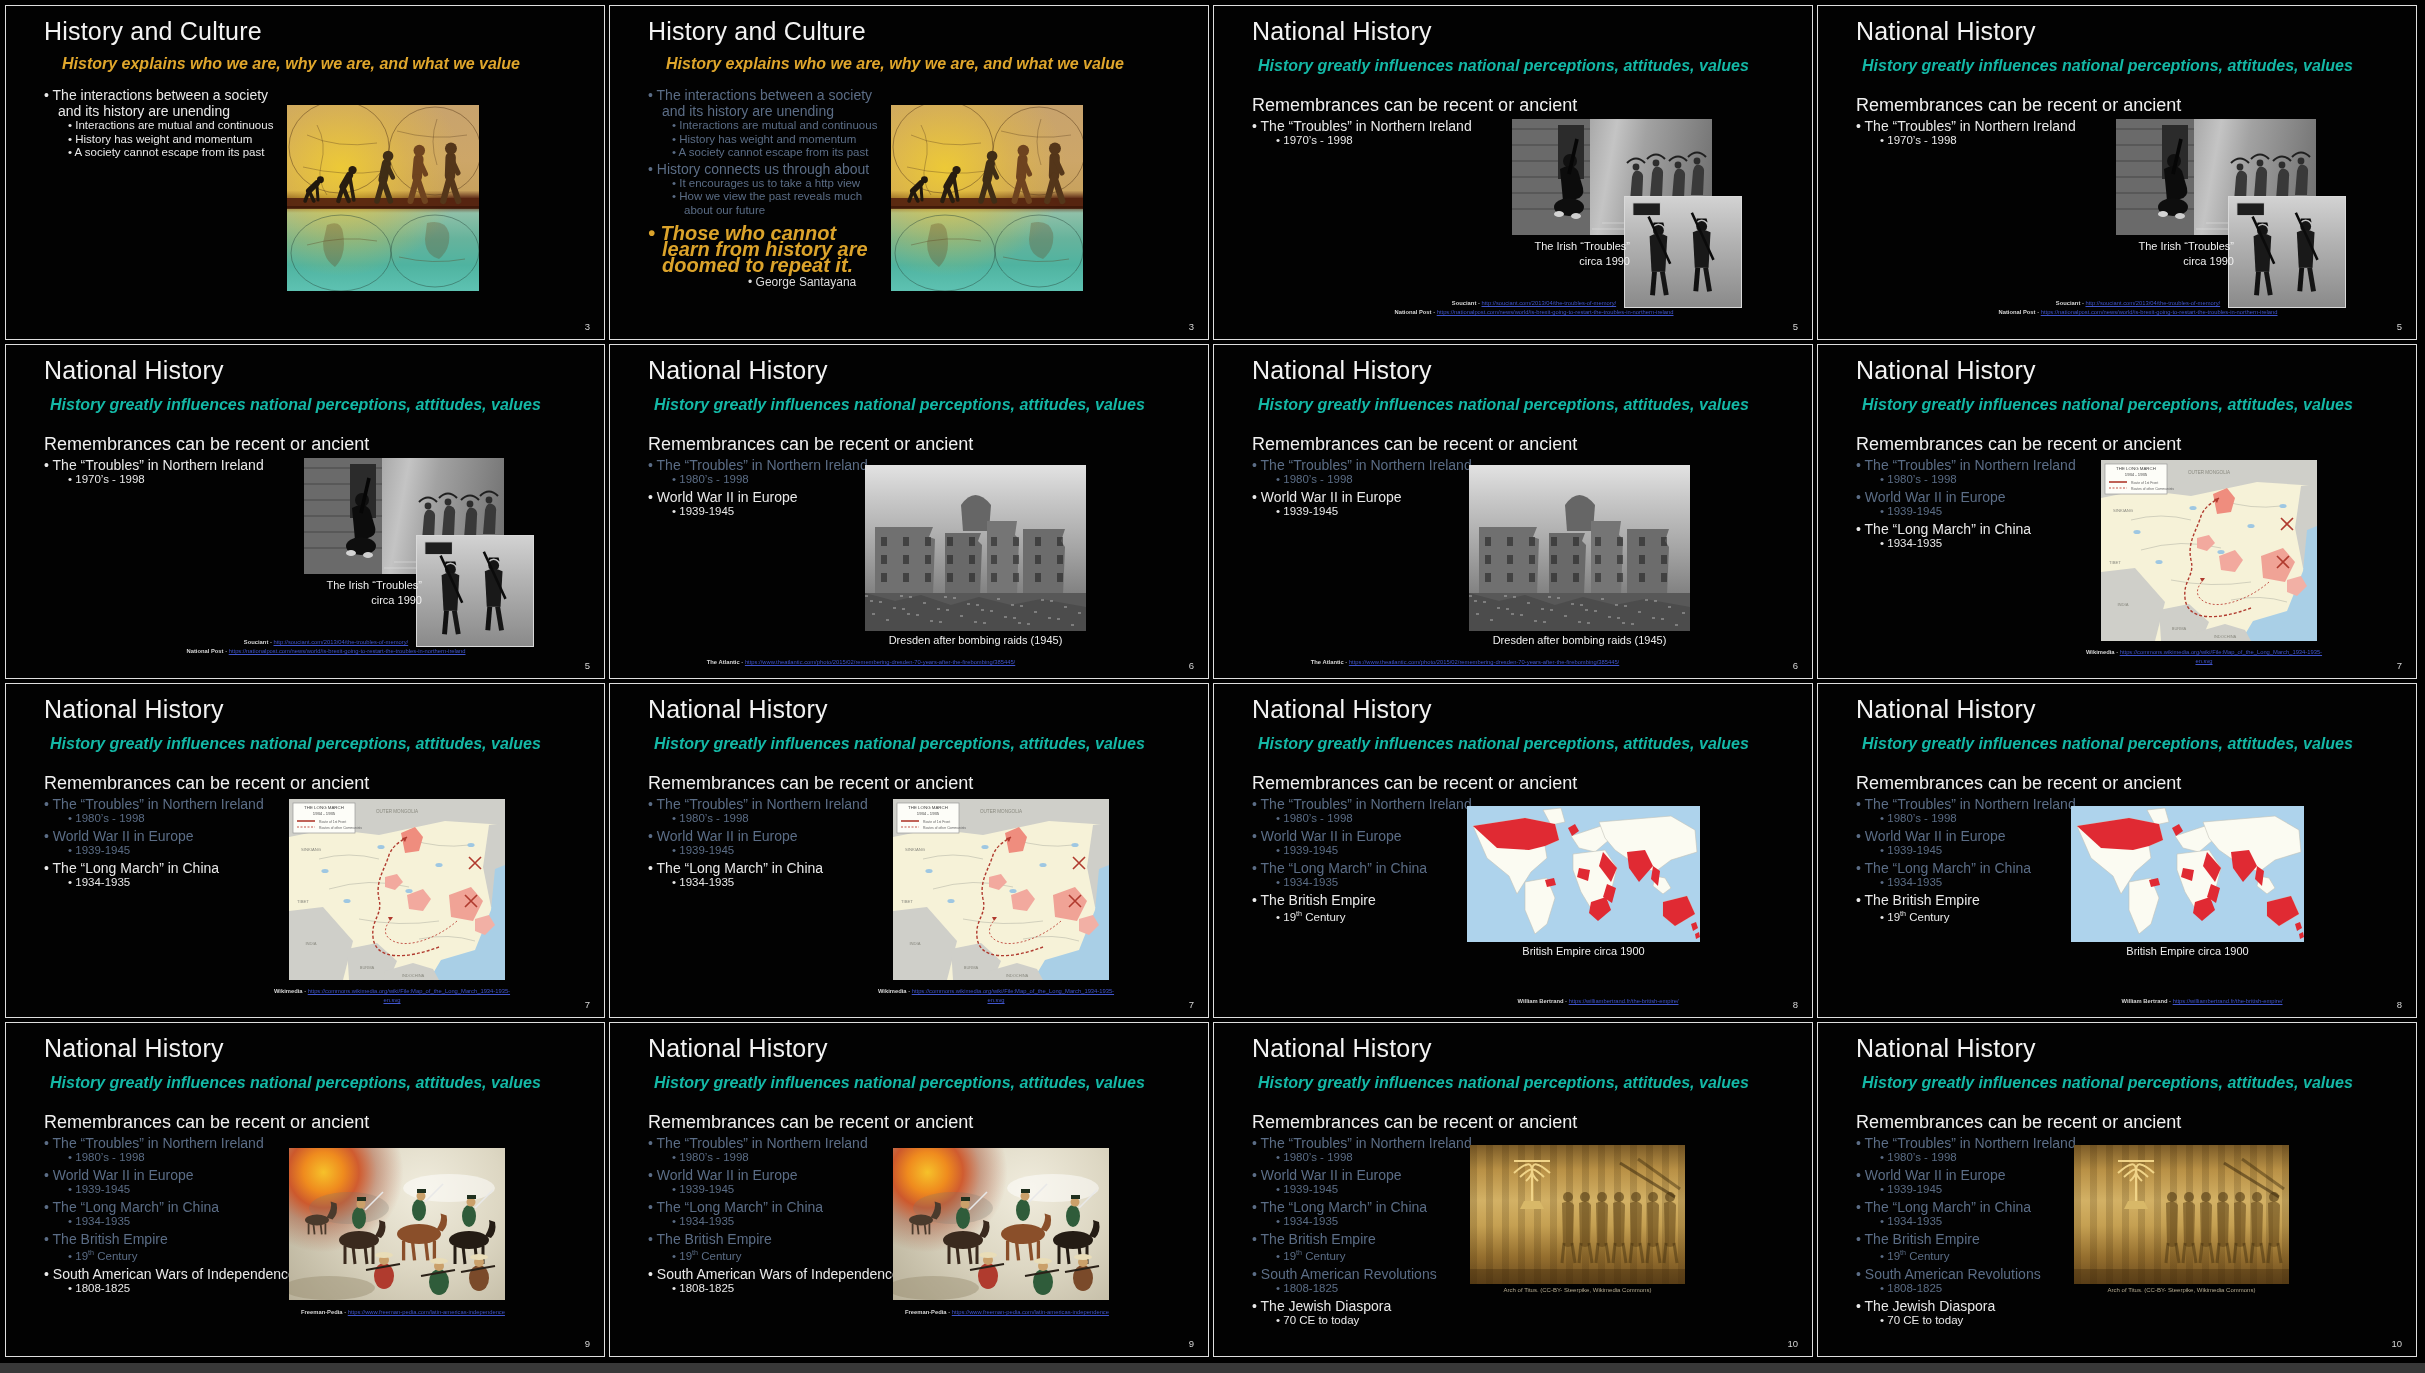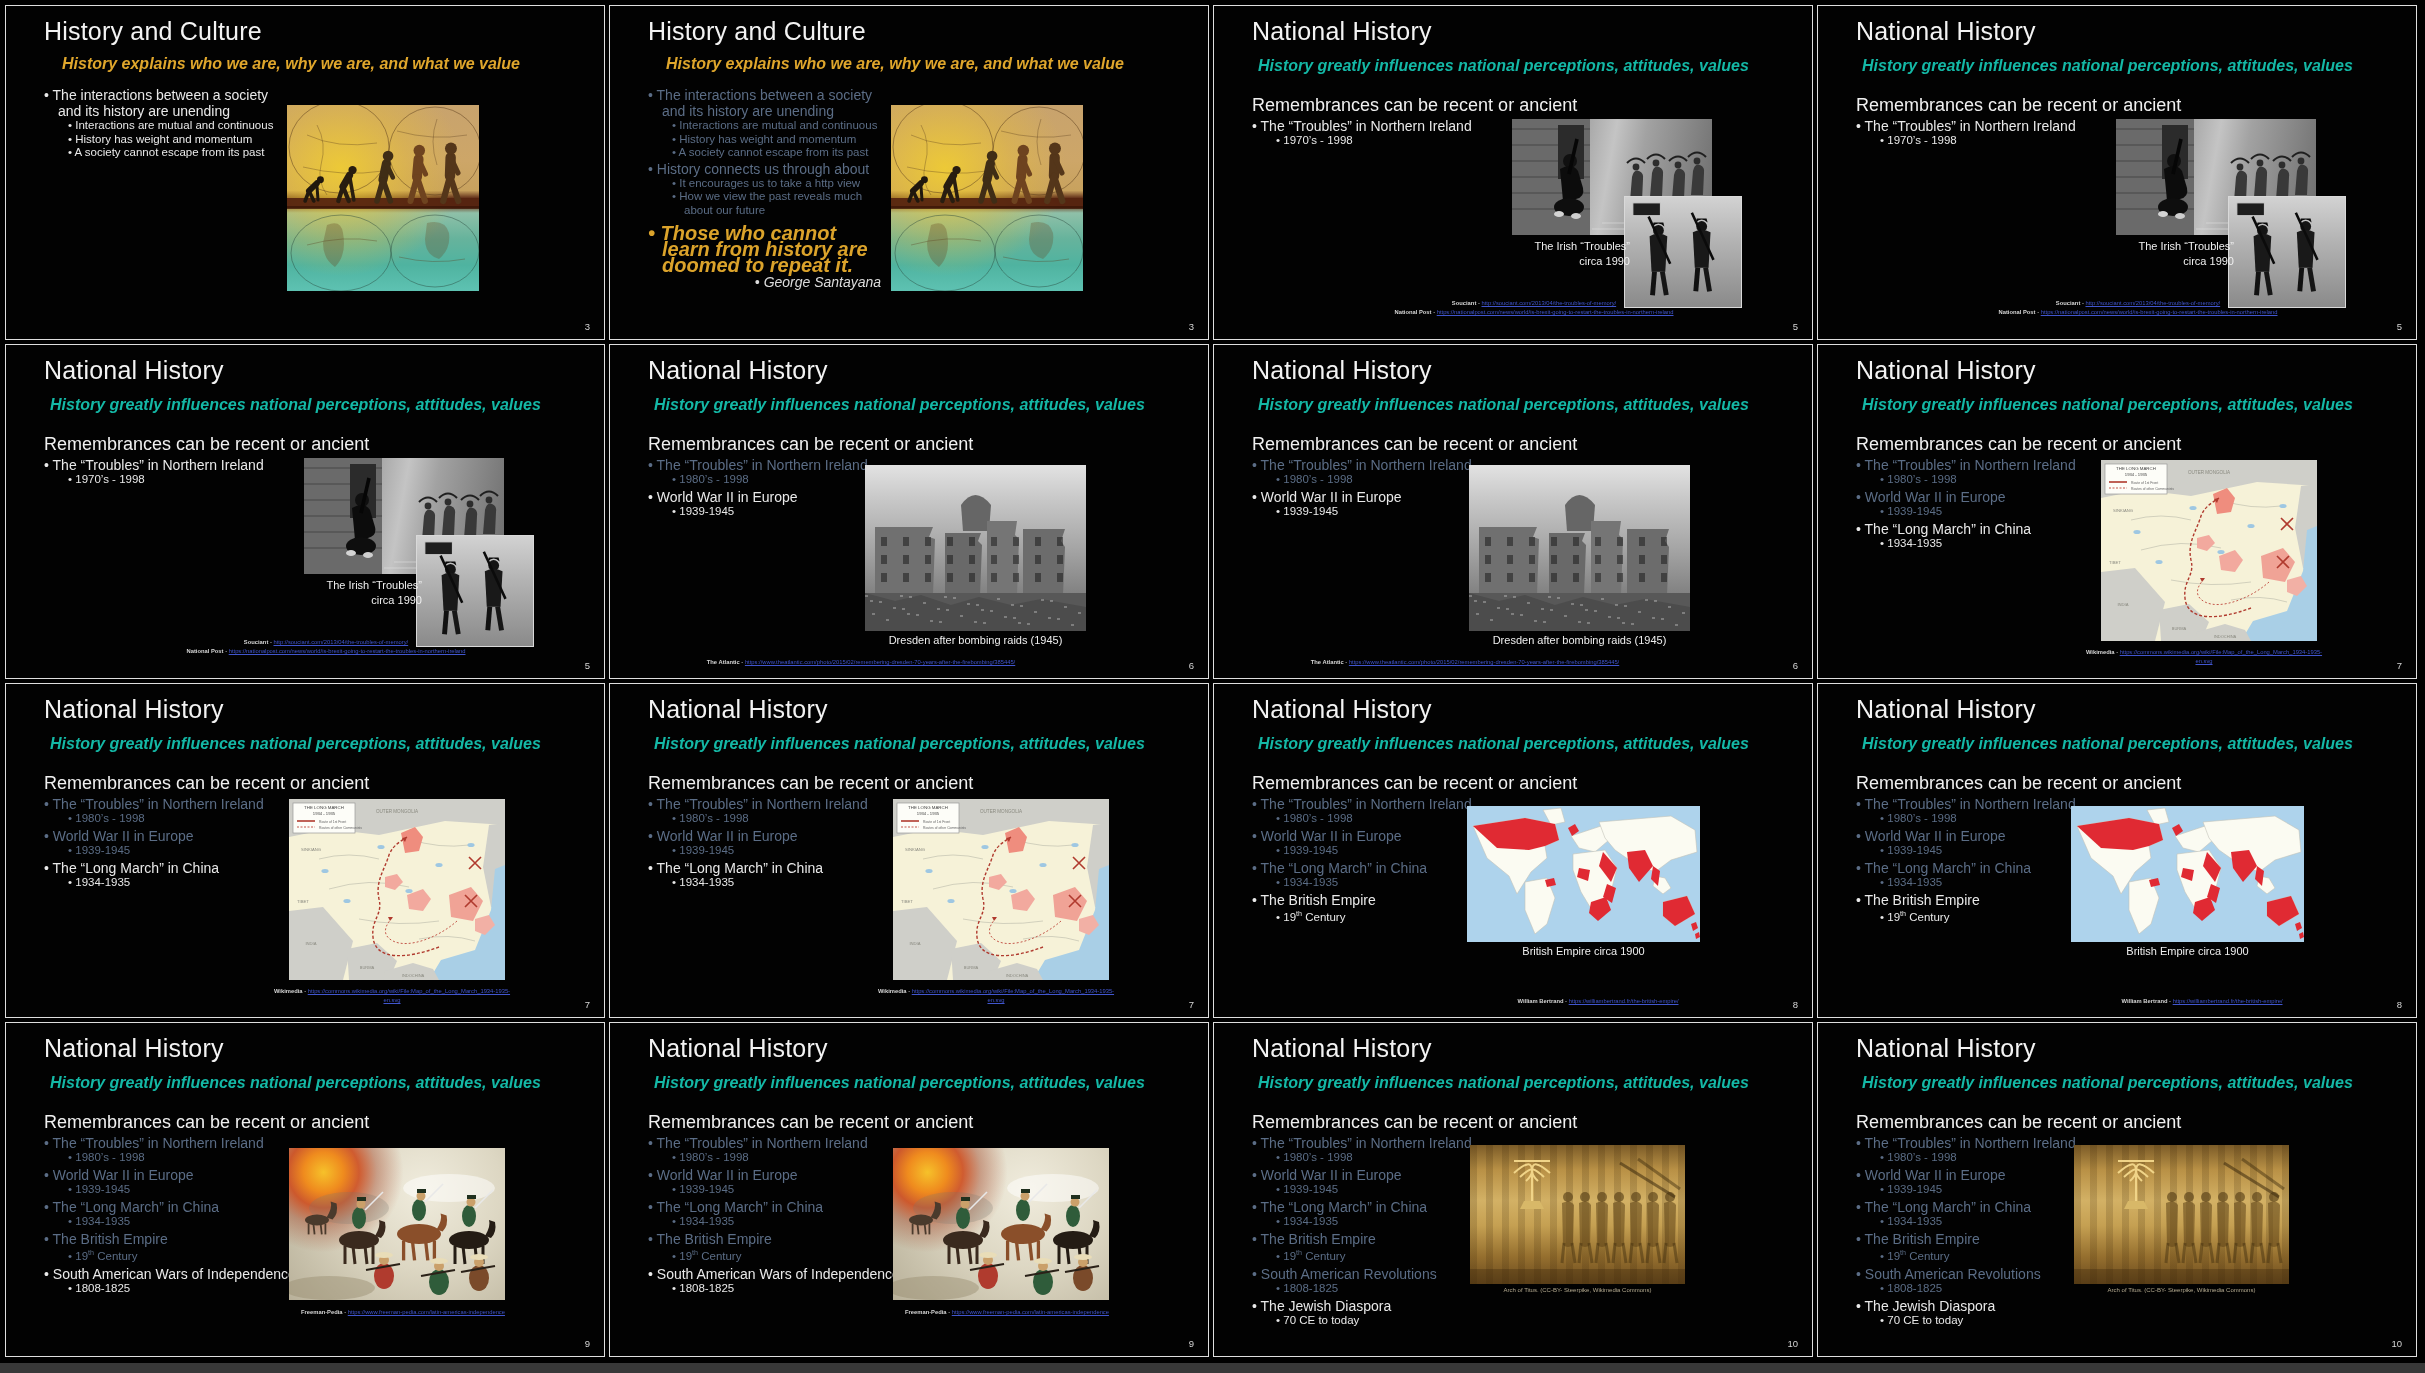--- a/index.html
+++ b/index.html
@@ -27,21 +27,21 @@
 
   .bullets{position:absolute;left:38px;}
   .hc .bullets{top:80px;width:240px;}
   .nh .bullets{top:111px;width:322px;}
   .b1{font-size:14px;line-height:16px;padding-left:14px;text-indent:-14px;margin-top:1px;}
   .b2{font-size:11.5px;line-height:13.5px;padding-left:36px;text-indent:-12px;margin-bottom:2.5px;}
   .hc .b2{margin-bottom:0;}
   .state-active{color:#e9e9e9;}
   .state-dim{color:#5b6d86;}
   .state-quote{color:#dba32b;font-style:italic;font-weight:bold;font-size:20px;margin-top:8px;}
-  .state-attr{color:#dcdcdc;font-style:italic;font-size:14px;padding-left:100px;text-indent:0;margin-top:3px;text-align:center;}
+  .state-attr{color:#dcdcdc;font-size:12px;padding-left:100px;text-indent:0;margin-top:3px;}
   .b1 sup,.b2 sup{font-size:62%;}
 
   .page-num{position:absolute;right:14px;bottom:7px;font-size:9.5px;color:#d6d6d6;}
 
   .sources{position:absolute;font-size:5.8px;line-height:9px;color:#cfcfcf;text-align:center;}
   .sources .src-label{font-weight:bold;color:#d6d6d6;}
   .sources .src-url{color:#4156cf;text-decoration:underline;cursor:pointer;}
   .src-troubles{left:150px;width:340px;top:293px;}
   .src-dresden{left:36px;width:430px;top:313px;}
   .src-longmarch{left:262px;width:248px;top:303px;}

